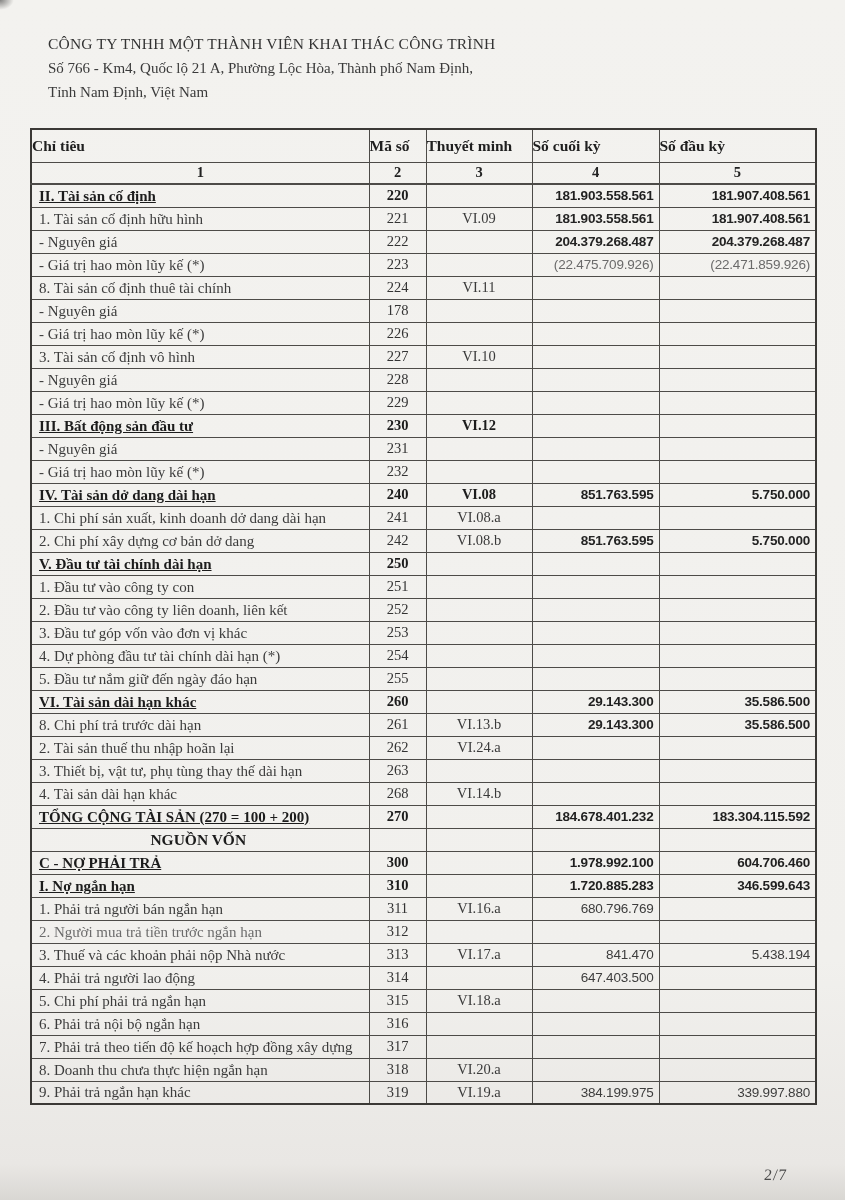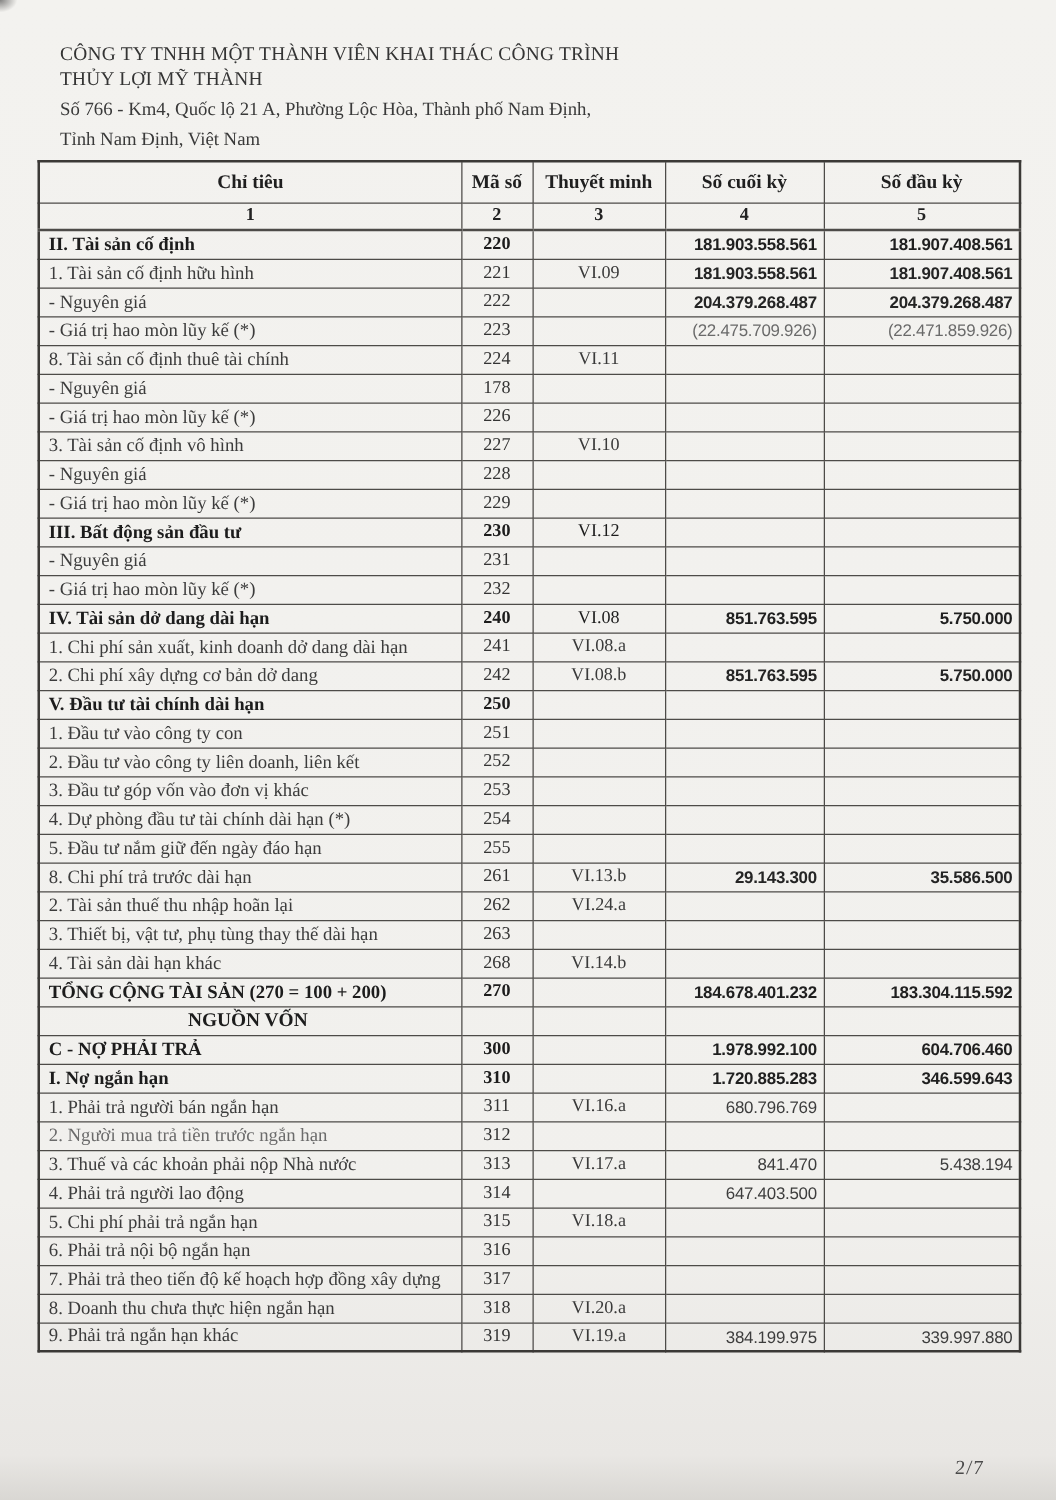--- a/index.html
+++ b/index.html
@@ -36,21 +36,21 @@
     border: 1px solid #4d4b48;
     vertical-align: middle;
     overflow: hidden;
   }
   .bs-table { border: 2px solid #3b3936; }
   tr.hdr th {
     height: 33px;
     font-size: 15.5px;
     font-weight: bold;
     color: #1f1f1f;
-    text-align: center;
+    text-align: left;
     border-bottom-width: 1px;
   }
   tr.numrow td {
     height: 22px;
     font-size: 14.5px;
     font-weight: bold;
     color: #222;
     text-align: center;
     border-bottom-width: 2px;
   }
@@ -61,43 +61,42 @@
   }
   td.c-code { font-size: 14.5px; color: #333; text-align: center; }
   td.c-note { font-size: 14.5px; color: #3a3a3a; text-align: center; }
   td.c-num {
     font-family: "Liberation Sans", "DejaVu Sans", sans-serif;
     font-size: 13.5px; color: #3d3d3d;
     text-align: right; padding-right: 5px;
     letter-spacing: -0.2px;
     white-space: nowrap;
   }
-  tr.style-section td.c-label, tr.style-total td.c-label { font-weight: bold; color: #1c1c1c; }
+  tr.style-section td.c-label, tr.style-total td.c-label { font-weight: bold; color: #1c1c1c; text-decoration: underline; }
   tr.style-section td.c-code,  tr.style-total td.c-code  { font-weight: bold; color: #1c1c1c; text-align: center; }
-  tr.style-section td.c-note,  tr.style-total td.c-note  { font-weight: normal; color: #1c1c1c; }
+  tr.style-section td.c-note,  tr.style-total td.c-note  { font-weight: bold; color: #1c1c1c; }
   tr.style-section td.c-num,   tr.style-total td.c-num   { font-weight: bold; color: #1f1f1f; }
   tr.style-divider td.c-label { font-weight: bold; color: #1c1c1c; text-align: center; padding-left: 0; font-size: 15.5px; }
   tr.numbold td.c-num { font-weight: bold; color: #242424; }
   tr.mutednum td.c-num { color: #6a6a6a; font-weight: normal; }
   tr.muted td.c-label { color: #6b6b6b; }
   .page-number {
     position: absolute; left: 764px; top: 1166px;
     font-size: 16px; color: #4a4a4a; letter-spacing: 1px;
     transform: skewX(-4deg);
   }
 </style>
 </head>
 <body>
 
 <div class="page">
   <div class="scan-smudge"></div>
 
   <div class="letterhead">
     <div class="company-name">CÔNG TY TNHH MỘT THÀNH VIÊN KHAI THÁC CÔNG TRÌNH</div>
-    <div class="company-name">THỦY LỢI MỸ THÀNH</div>
     <div class="company-addr">Số 766 - Km4, Quốc lộ 21 A, Phường Lộc Hòa, Thành phố Nam Định,</div>
     <div class="company-addr">Tỉnh Nam Định, Việt Nam</div>
   </div>
 
   <table class="bs-table">
     <colgroup>
       <col style="width:338px">
         <col style="width:57px">
         <col style="width:106px">
         <col style="width:127px">
@@ -267,20 +266,27 @@
     <td class="c-num"></td>
     <td class="c-num"></td>
   </tr>
         <tr class="row style-item">
     <td class="c-label">5. Đầu tư nắm giữ đến ngày đáo hạn</td>
     <td class="c-code">255</td>
     <td class="c-note"></td>
     <td class="c-num"></td>
     <td class="c-num"></td>
   </tr>
+        <tr class="row style-section">
+    <td class="c-label">VI. Tài sản dài hạn khác</td>
+    <td class="c-code">260</td>
+    <td class="c-note"></td>
+    <td class="c-num">29.143.300</td>
+    <td class="c-num">35.586.500</td>
+  </tr>
         <tr class="row style-item numbold">
     <td class="c-label">8. Chi phí trả trước dài hạn</td>
     <td class="c-code">261</td>
     <td class="c-note">VI.13.b</td>
     <td class="c-num">29.143.300</td>
     <td class="c-num">35.586.500</td>
   </tr>
         <tr class="row style-item">
     <td class="c-label">2. Tài sản thuế thu nhập hoãn lại</td>
     <td class="c-code">262</td>

